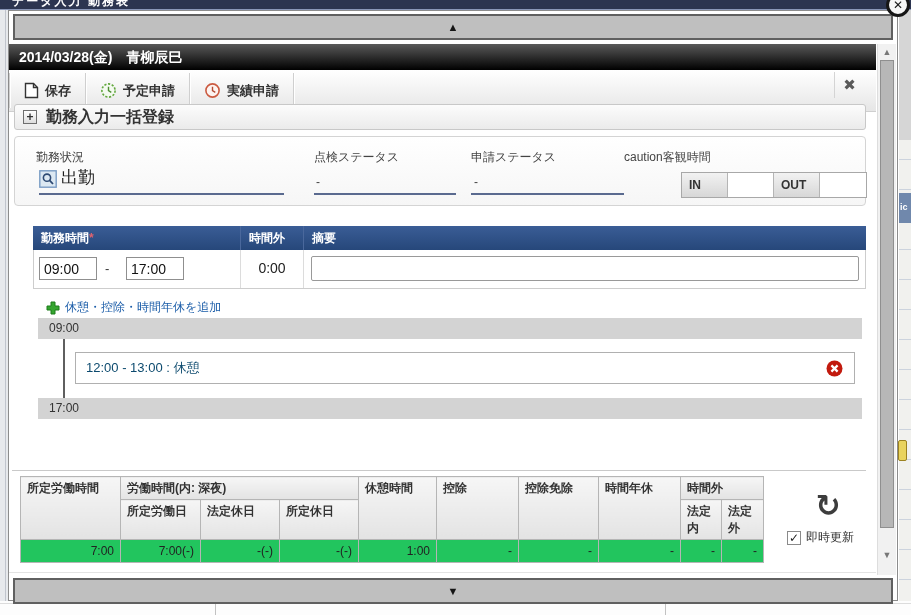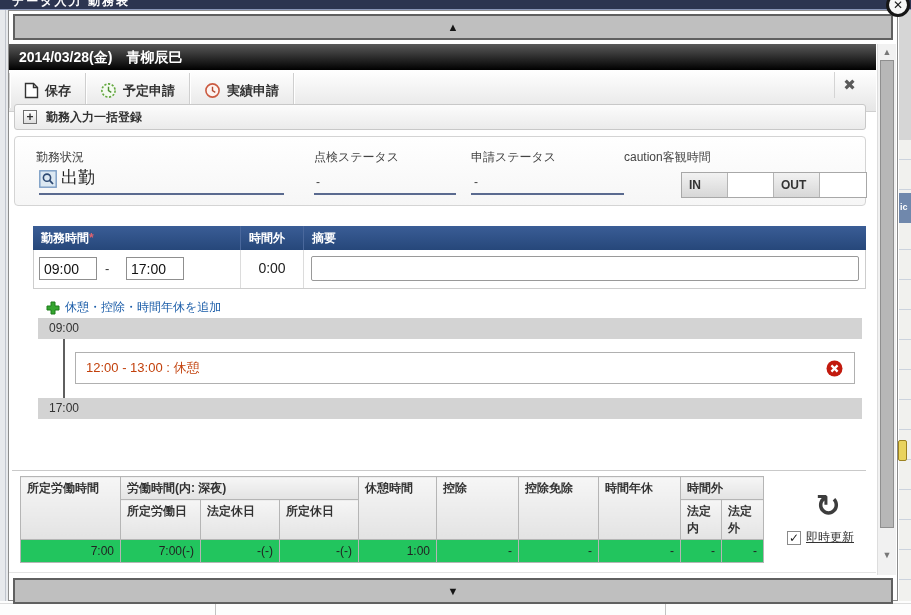--- a/index.html
+++ b/index.html
@@ -44,21 +44,21 @@
   .tb-sep { width:1px; background:#cfcfcf; margin:3px 0; box-shadow:1px 0 0 #fff; }
   .tb-close { position:absolute; right:12px; top:2px; width:30px; height:26px; text-align:center;
     line-height:26px; font-size:15px; color:#5a5a5a; font-weight:bold; cursor:pointer;
     border-left:1px solid #d4d4d4; }
   
   .bulk { position:absolute; left:14px; top:104px; width:852px; height:26px;
     background:linear-gradient(#fcfcfc,#ebebeb); border:1px solid #c8c8c8; border-radius:3px;
     display:flex; align-items:center; z-index:8; }
   .plusbox { width:14px; height:14px; margin-left:8px; border:1px solid #6e6e6e; background:linear-gradient(#fff,#ddd);
     font-size:12px; font-weight:bold; color:#333; text-align:center; line-height:12px; cursor:pointer; }
-  .bulk-label { margin-left:9px; font-size:12px; font-weight:bold; color:#333; }
+  .bulk-label { margin-left:9px; font-size:16px; font-weight:bold; color:#333; }
   
   .fields { position:absolute; left:14px; top:136px; width:852px; height:70px;
     border:1px solid #d4d4d4; border-radius:4px; background:linear-gradient(#ffffff,#f6f6f6); z-index:8; }
   .flabel { position:absolute; top:12px; font-size:12px; color:#444; }
   .underline { position:absolute; top:56px; height:2px; background:#5a6a8f; }
   .bigval { position:absolute; top:29px; font-size:17px; color:#1e1e1e; }
   .dashval { position:absolute; top:38px; font-size:12px; color:#444; }
   .lookup { position:absolute; left:24px; top:33px; width:18px; height:18px; cursor:pointer; }
   .inout { position:absolute; left:666px; top:35px; display:flex; border:1px solid #a8a8a8; height:26px; }
   .inout .hd { width:46px; background:linear-gradient(#f2f2f2,#d7d7d7); font-size:12px; font-weight:bold; color:#333;
@@ -82,35 +82,35 @@
   
   .addrow { position:absolute; left:46px; top:299px; display:flex; align-items:center; gap:5px; z-index:8; cursor:pointer; }
   .addrow a { font-size:12px; color:#1a5ca8; text-decoration:none; }
   
   .tl-bar { position:absolute; left:38px; width:824px; height:21px; background:#d3d3d3; font-size:12px; color:#333;
     line-height:21px; padding-left:11px; z-index:8; }
   .tl-bar.b1 { top:318px; } .tl-bar.b2 { top:398px; }
   .tl-vline { position:absolute; left:63px; top:339px; width:2px; height:59px; background:#5f5f5f; z-index:8; }
   .tl-item { position:absolute; left:75px; top:352px; width:780px; height:32px; background:#fff; border:1px solid #b0b0b0;
     display:flex; align-items:center; z-index:9; }
-  .tl-item .txt { margin-left:10px; font-size:13px; color:#c2410c; }
+  .tl-item .txt { margin-left:10px; font-size:13px; color:#0c4a6e; }
   .del { position:absolute; right:11px; top:7px; width:17px; height:17px; cursor:pointer; }
   
   .sum-sep { position:absolute; left:12px; top:470px; width:854px; height:1px; background:#c9c9c9; z-index:8; }
   .bot-sep { position:absolute; left:9px; top:572px; width:867px; height:1px; background:#e3e3e3; z-index:8; }
   .sumtbl { position:absolute; left:20px; top:476px; border-collapse:collapse; font-size:12px; z-index:8; }
   .sumtbl th { background:linear-gradient(#f6f6f6,#e3e3e3); border:1px solid #b5b5b5; font-weight:bold; color:#333;
     text-align:left; padding:3px 5px 2px 6px; vertical-align:top; }
   .sumtbl td { background:#22c55e; border:1px solid #b5b5b5; text-align:right; padding:4px 6px; color:#222; }
   .refresh { position:absolute; left:810px; top:488px; width:36px; font-size:30px; font-weight:bold; color:#3d3d3d;
     text-align:center; cursor:pointer; z-index:8; font-family:"DejaVu Sans",sans-serif; }
   .imm { position:absolute; left:787px; top:529px; display:flex; align-items:center; gap:5px; z-index:8; }
   .cbx { width:14px; height:14px; border:1px solid #8a8a8a; background:#fff; font-size:12px; font-weight:bold;
     color:#222; line-height:12px; text-align:center; cursor:pointer; }
-  .imm span.lbl { font-size:12px; color:#333;text-decoration:underline; }
+  .imm span.lbl { font-size:12px; color:#333; }
   
   .vsb { position:absolute; left:877px; top:44px; width:19px; height:531px; background:#f1f1f1; border-left:1px solid #ddd; z-index:8; }
   .vsb .arr { position:absolute; left:0; width:100%; text-align:center; font-size:9px; color:#777; cursor:pointer; }
   .vsb .arr.up { top:3px; } .vsb .arr.dn { top:506px; }
   .vsb .thumb { position:absolute; left:2px; top:16px; width:14px; height:468px; background:#b7b7b7; border:1px solid #8f8f8f; cursor:pointer; }
 </style>
 </head>
 <body>
 
 <div id="screen">

